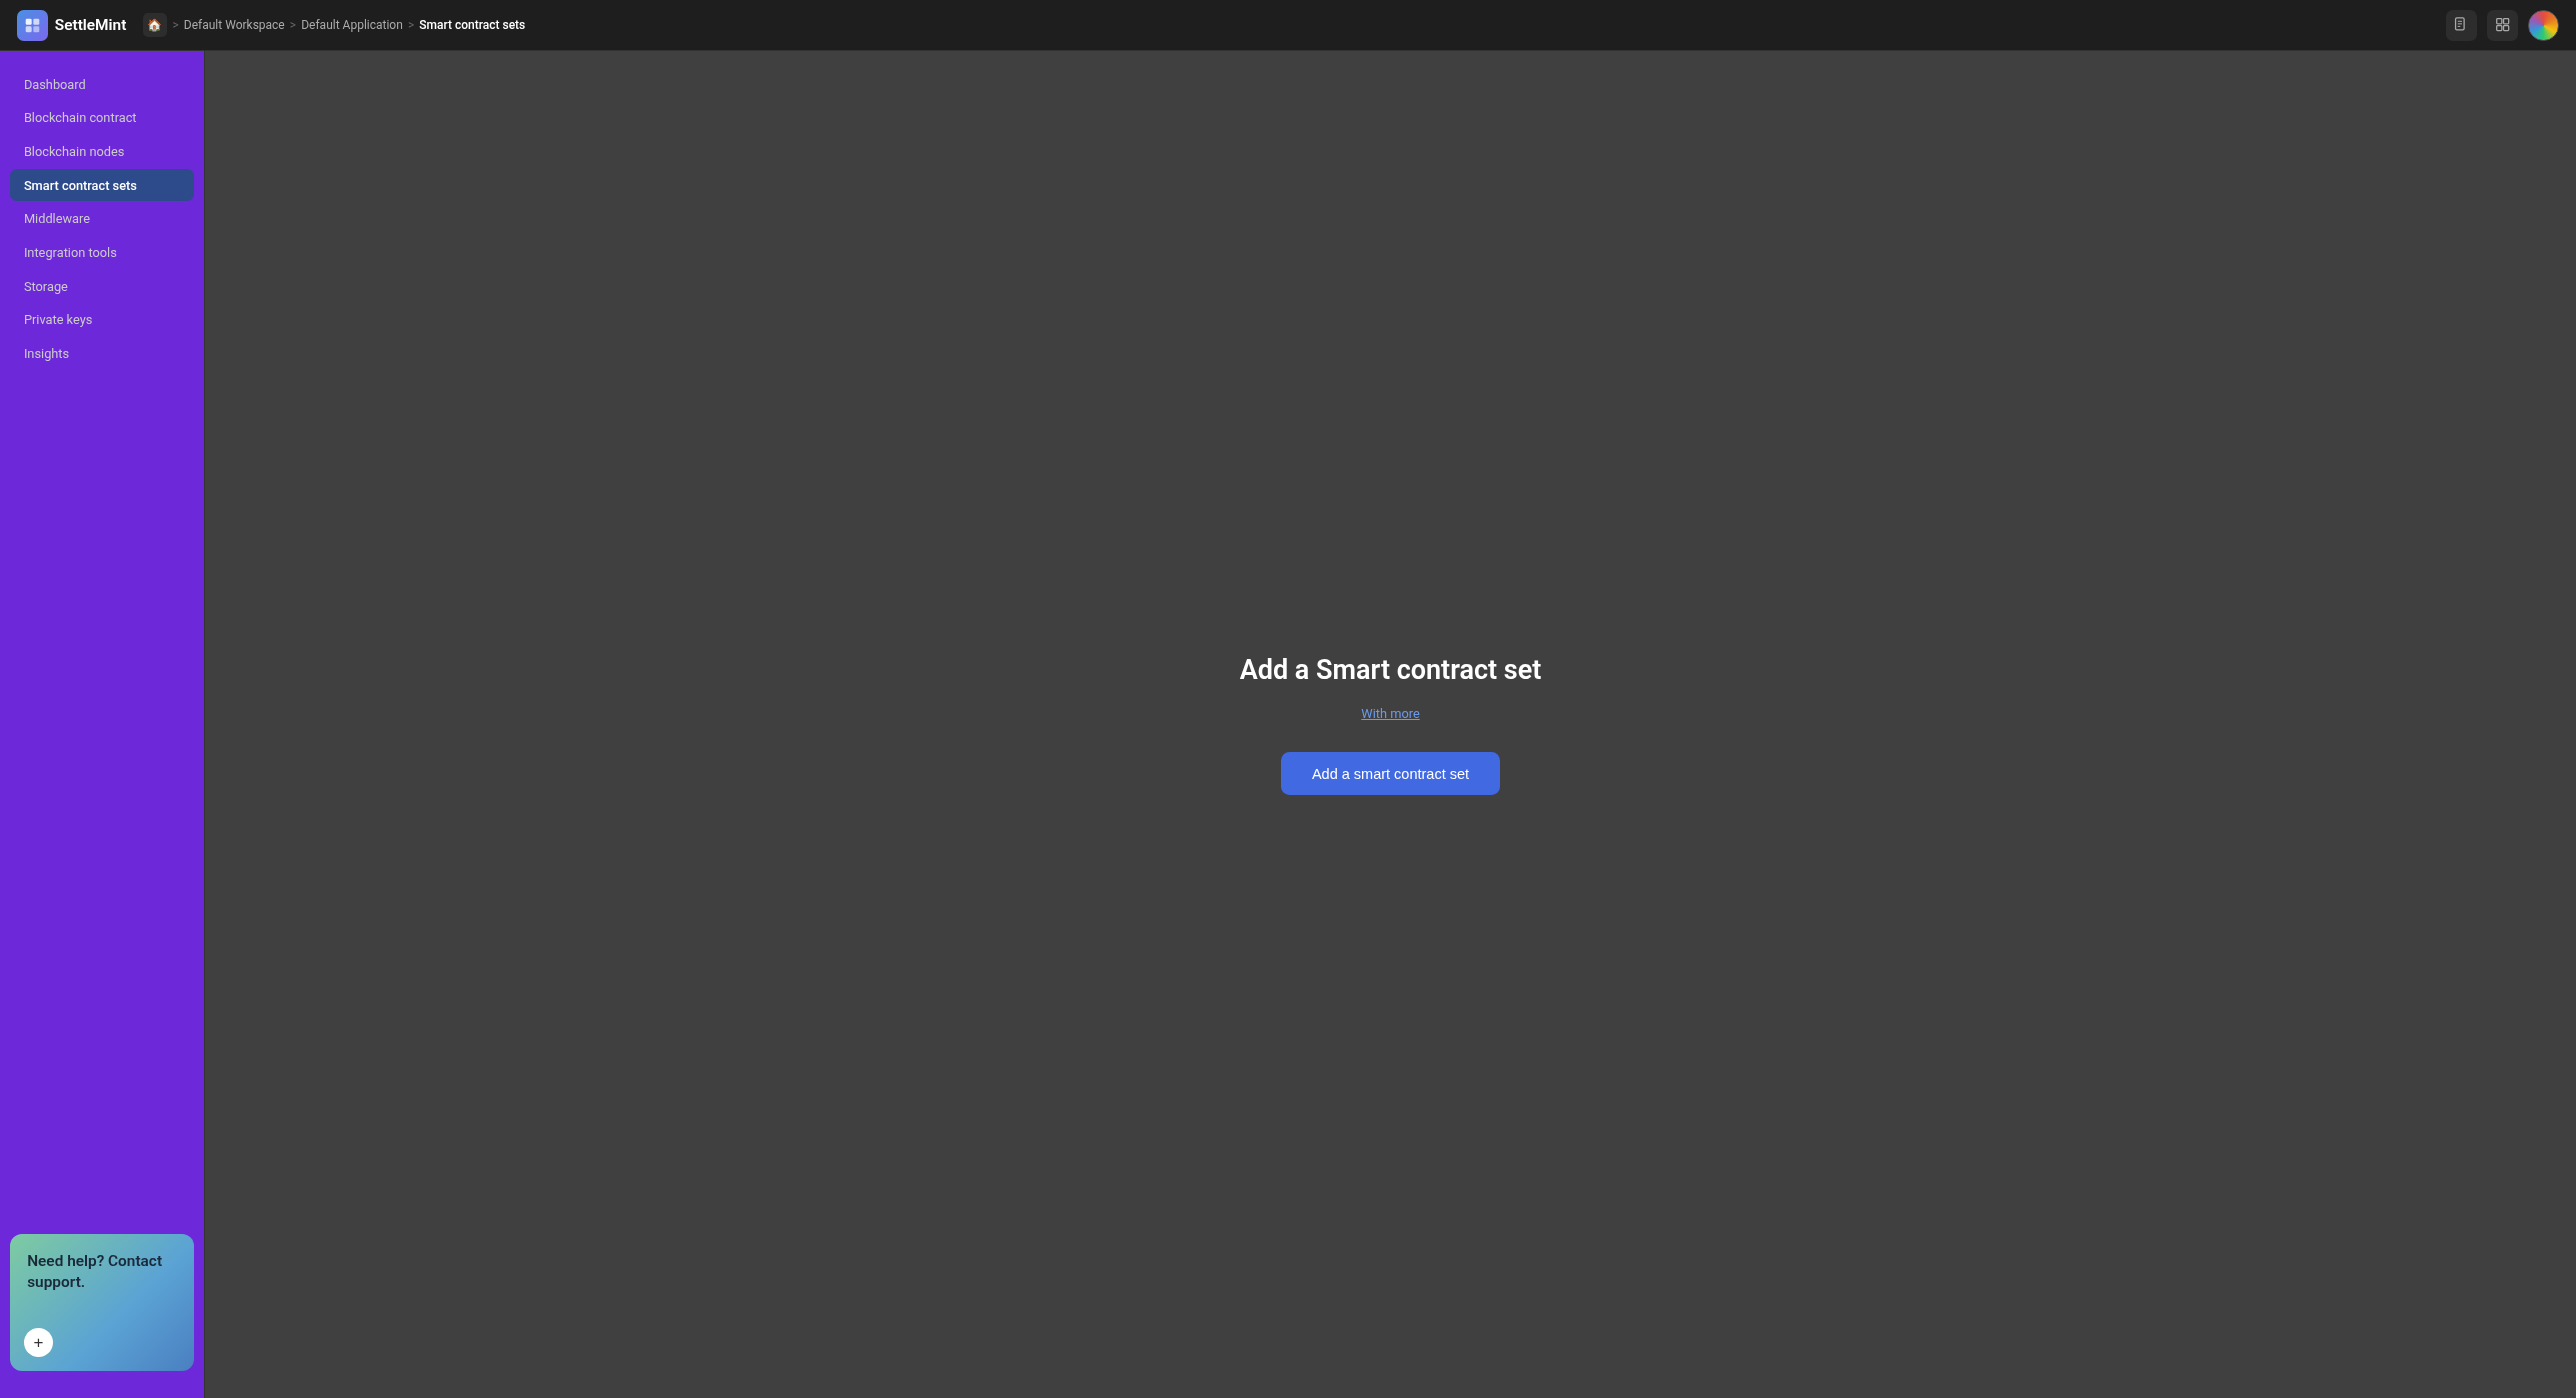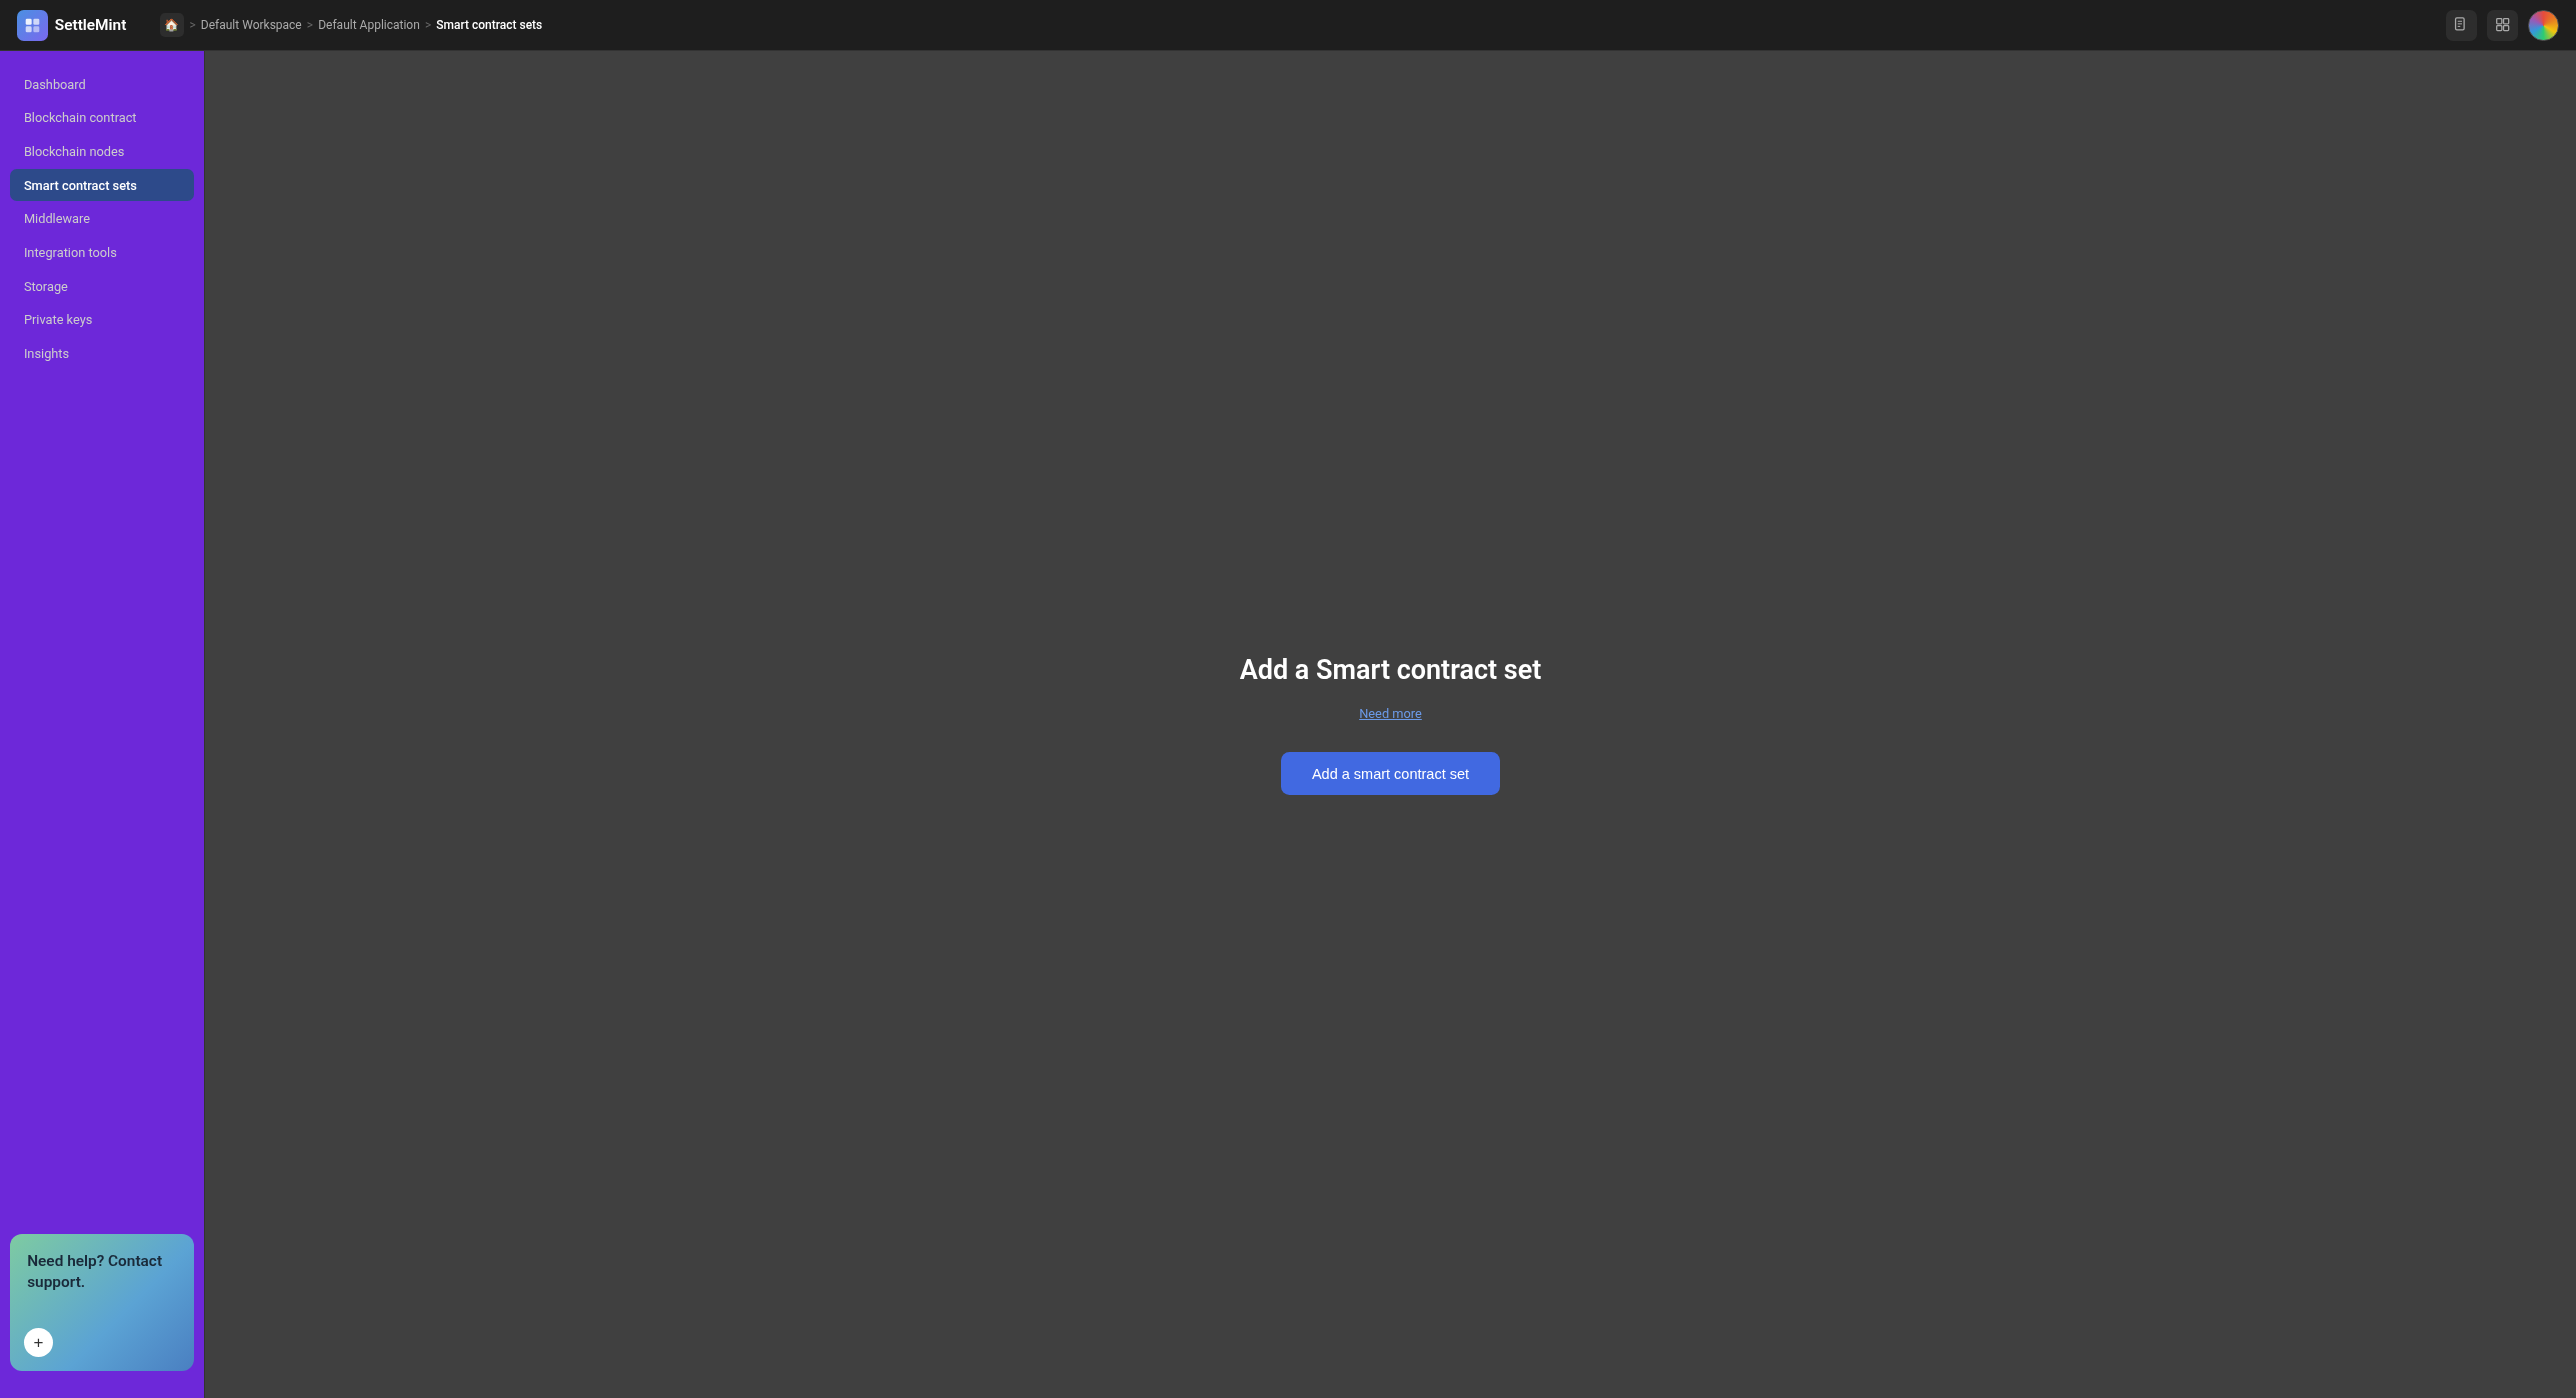--- a/index.html
+++ b/index.html
@@ -28,21 +28,21 @@
       position: fixed;
       top: 0;
       left: 0;
       right: 0;
       z-index: 100;
     }
 
     .header-left {
       display: flex;
       align-items: center;
-      gap: 17px;
+      gap: 0;
     }
 
     .logo {
       display: flex;
       align-items: center;
       gap: 6.8px;
       text-decoration: none;
       color: white;
     }
 
@@ -338,19 +338,19 @@
 
     <div class="help-card">
       <div class="help-card-text">Need help? Contact support.</div>
       <button class="help-card-btn">+</button>
     </div>
   </div>
 
   <div class="main">
     <div class="content-center">
       <h1 class="page-title">Add a Smart contract set</h1>
-      <a class="learn-more-link" href="#">Need more</a>
+      <a class="learn-more-link" href="#">With more</a>
       <button class="add-btn">Add a smart contract set</button>
     </div>
   </div>
 
 </div>
 
 
 </body></html>

